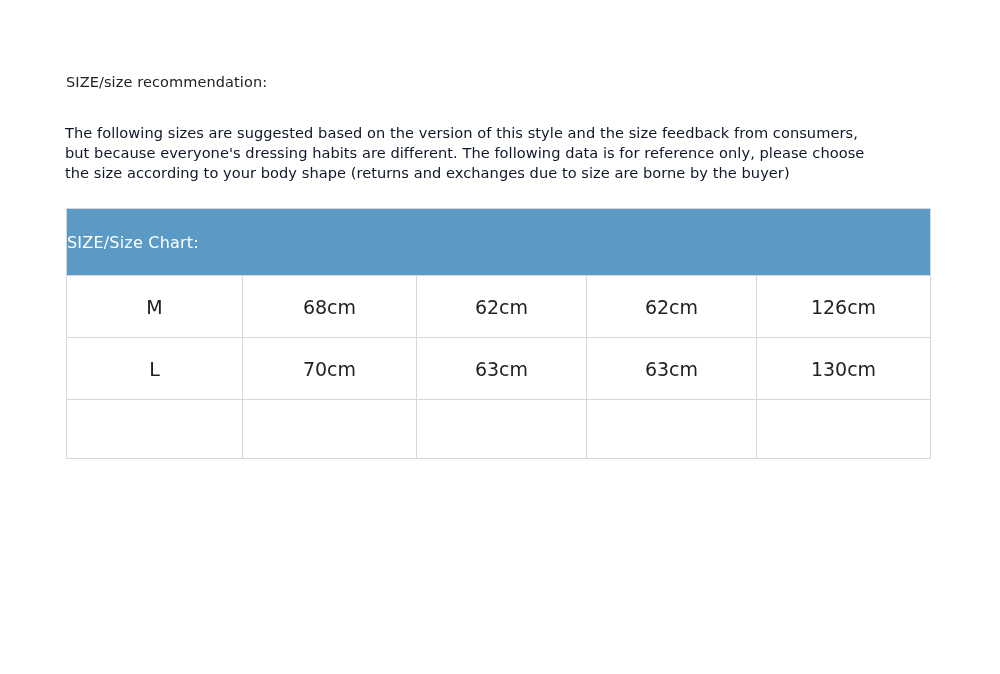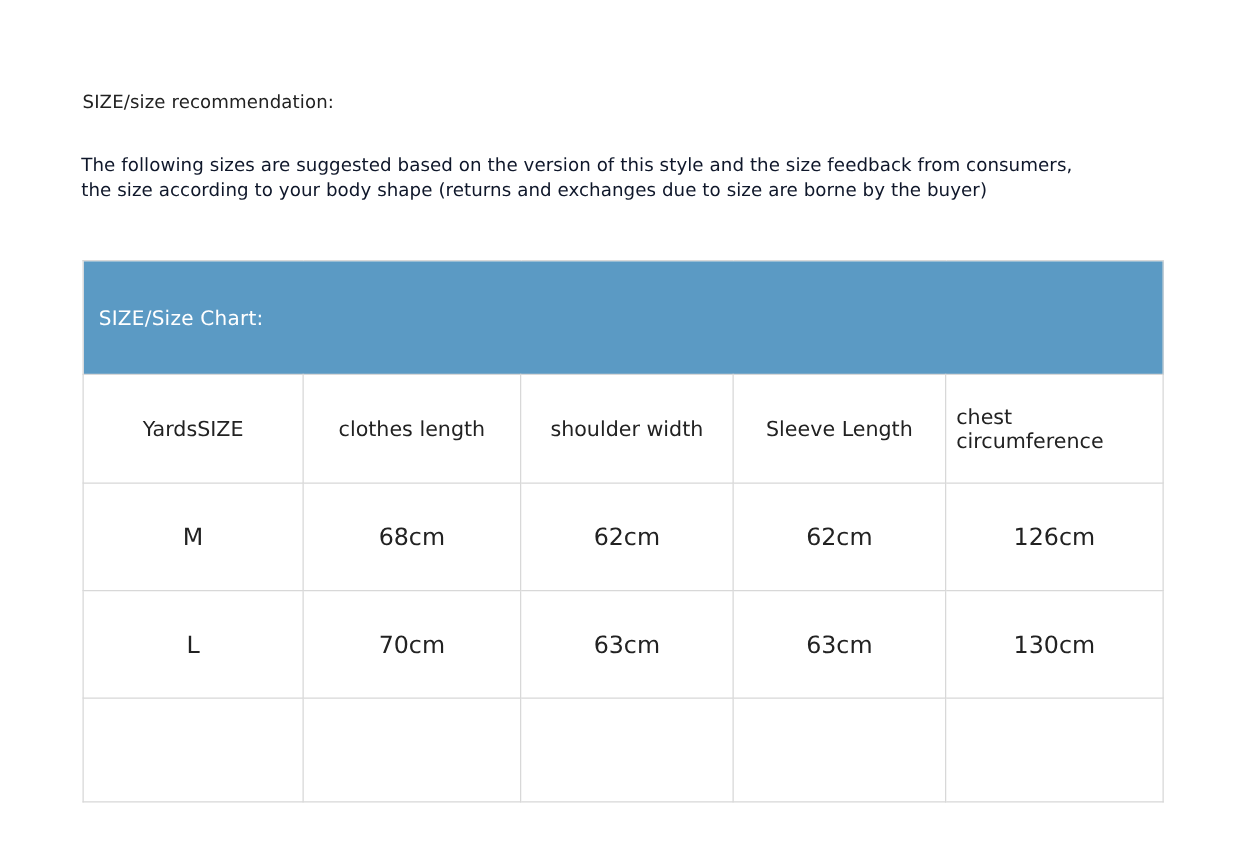--- a/index.html
+++ b/index.html
@@ -49,21 +49,21 @@
     top: 208px;
     width: 864px;
   }
   table.size-chart {
     border-collapse: collapse;
     width: 864px;
     table-layout: fixed;
   }
   table.size-chart td, table.size-chart th {
     border: 1px solid #d8d8d8;
-    padding: 12px;
+    padding: 0;
     vertical-align: middle;
   }
   .chart-title-row td {
     background: #5b9ac4;
     height: 66px;
     border: 1px solid #5b9ac4;
     color: #ffffff;
     font-size: 16px;
     text-align: left;
     padding-left: 20px;
@@ -100,42 +100,36 @@
 </style>
 </head>
 <body>
 
 <div class="page">
 
   <div class="heading">SIZE/size recommendation:</div>
 
   <div class="intro">
     <div>The following sizes are suggested based on the version of this style and the size feedback from consumers,</div>
+    <div>but because everyone's dressing habits are different. The following data is for reference only, please choose</div>
     <div>the size according to your body shape (returns and exchanges due to size are borne by the buyer)</div>
   </div>
 
   <div class="table-wrap">
     <table class="size-chart">
       <colgroup>
         <col class="c0">
           <col class="c1">
           <col class="c2">
           <col class="c3">
           <col class="c4">
       </colgroup>
       <tbody>
         <tr class="chart-title-row">
           <td colspan="5">SIZE/Size Chart:</td>
-        </tr>
-        <tr class="header-row">
-          <td>YardsSIZE</td>
-          <td>clothes length</td>
-          <td>shoulder width</td>
-          <td>Sleeve Length</td>
-          <td class="wrapcell">chest circumference</td>
         </tr>
         <tr class="data-row">
           <td>M</td>
           <td>68cm</td>
           <td>62cm</td>
           <td>62cm</td>
           <td>126cm</td>
         </tr>
         <tr class="data-row">
           <td>L</td>

